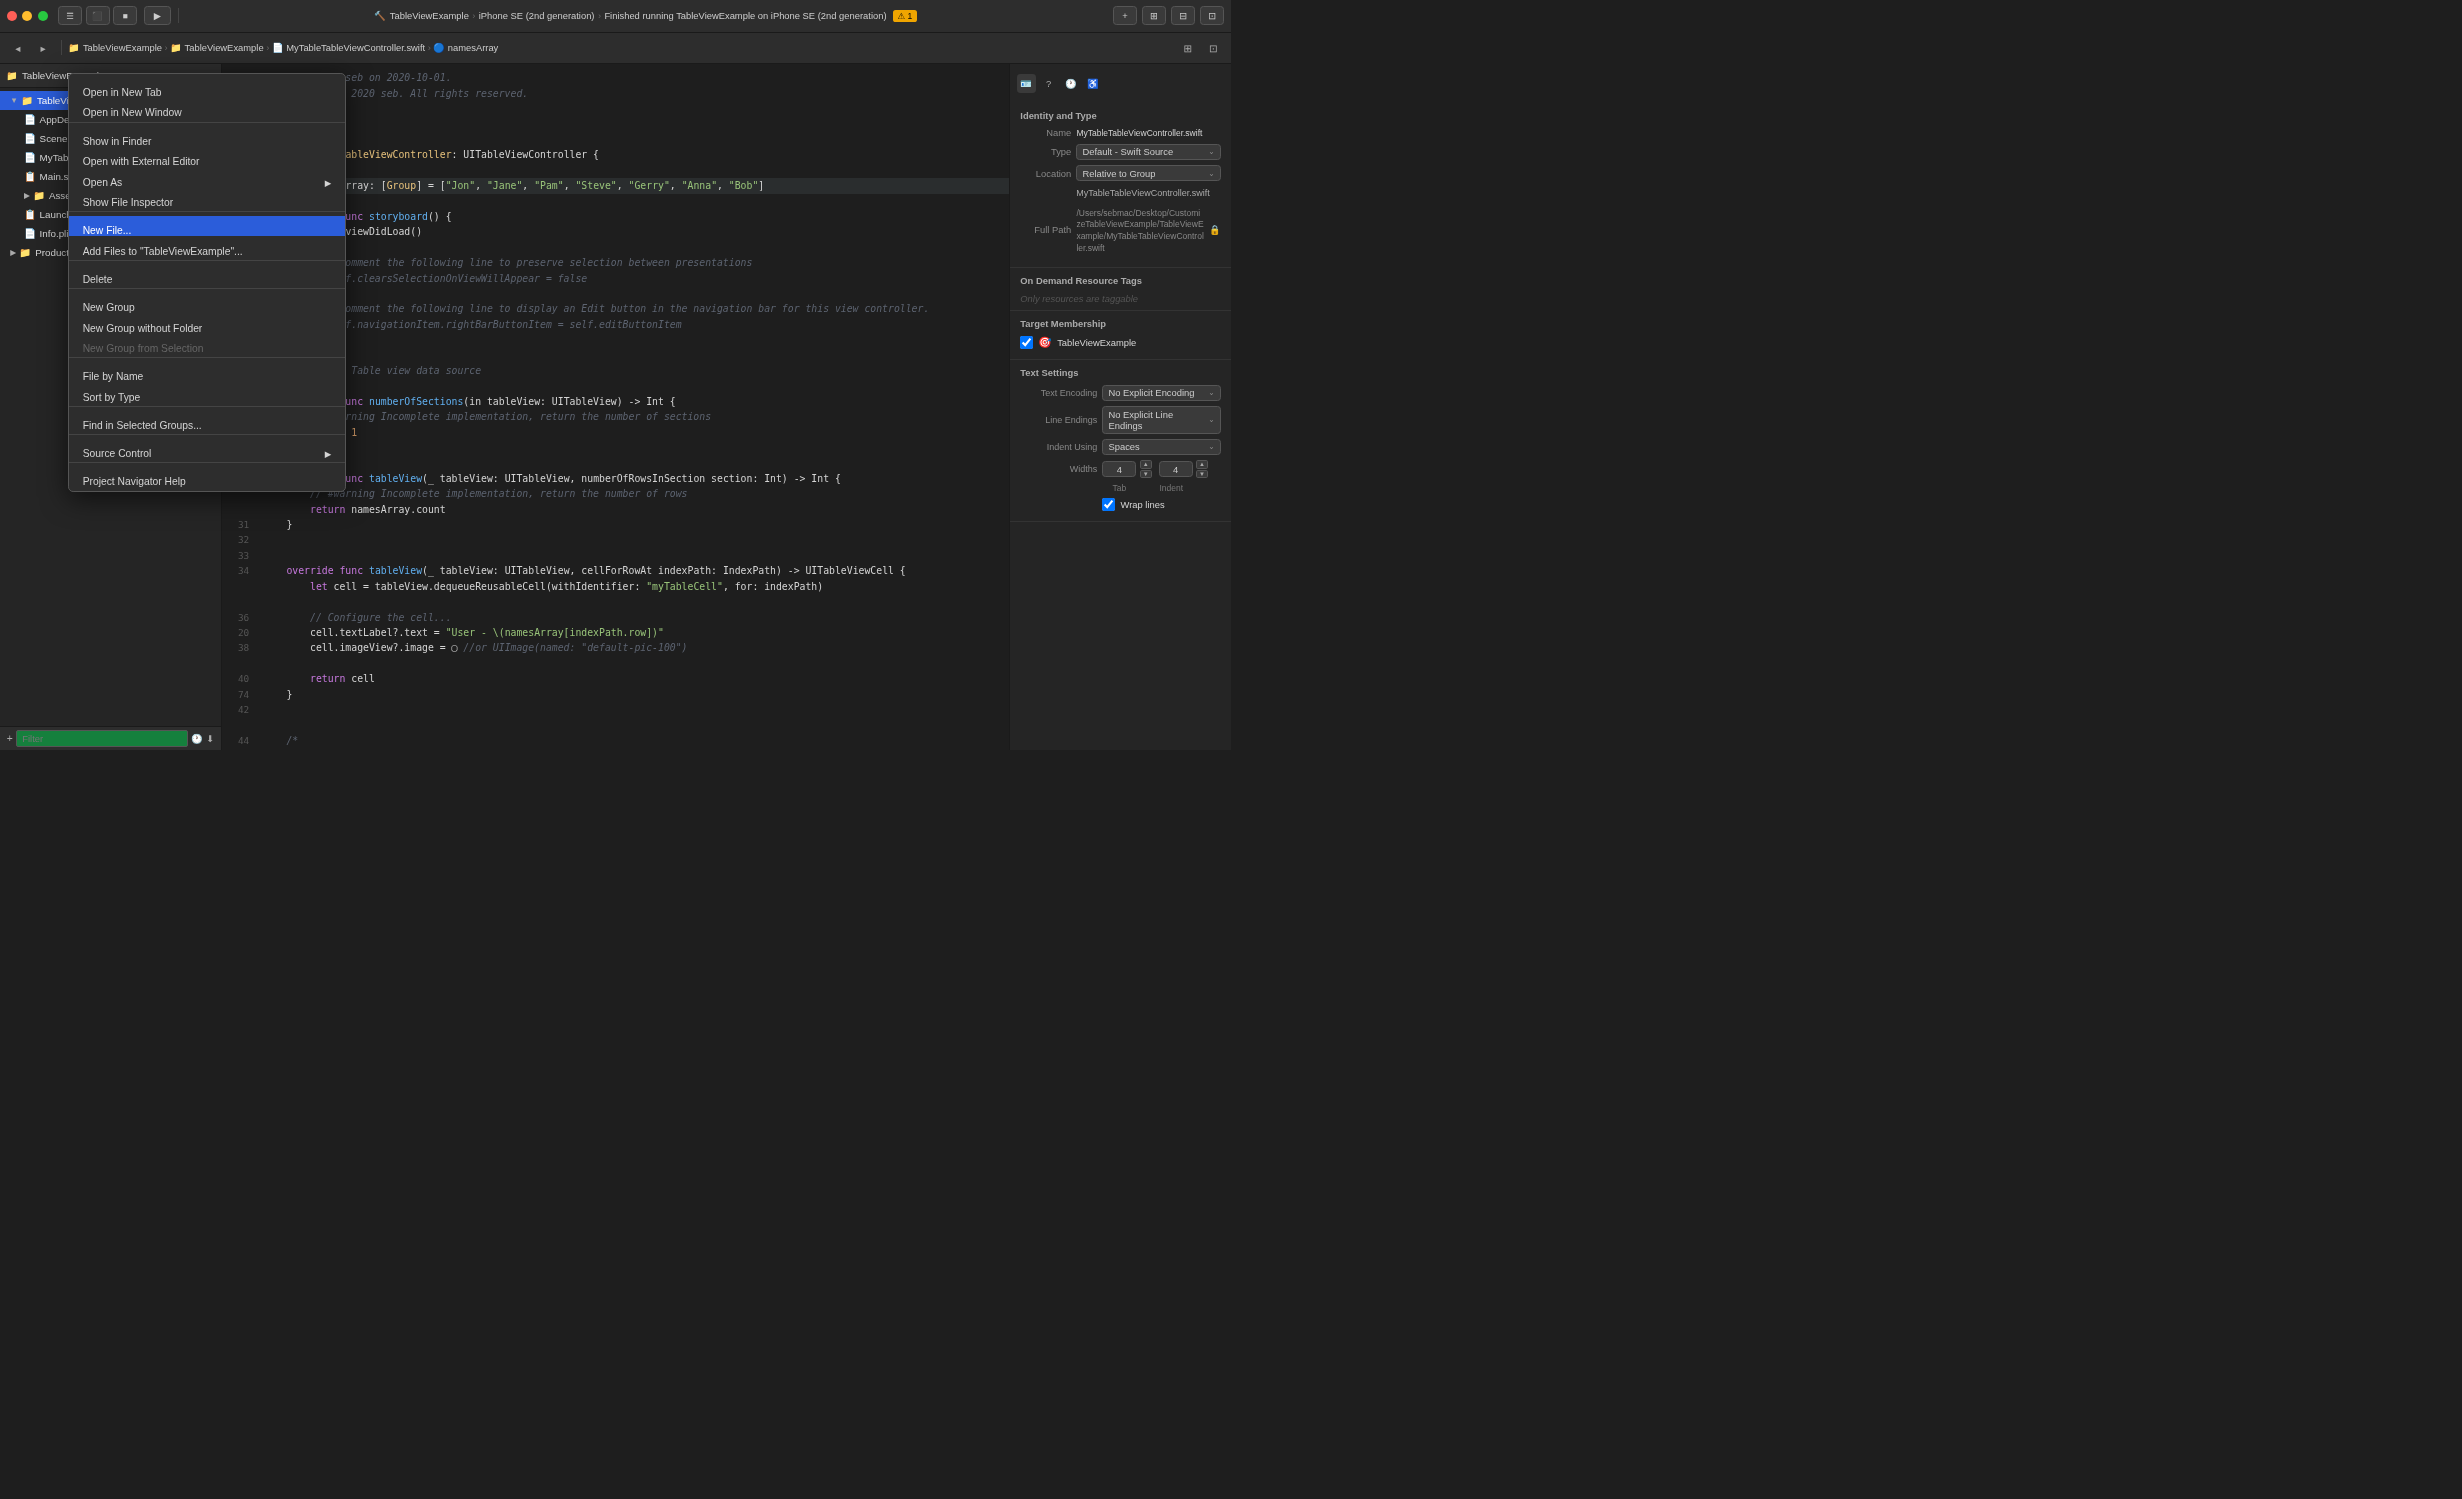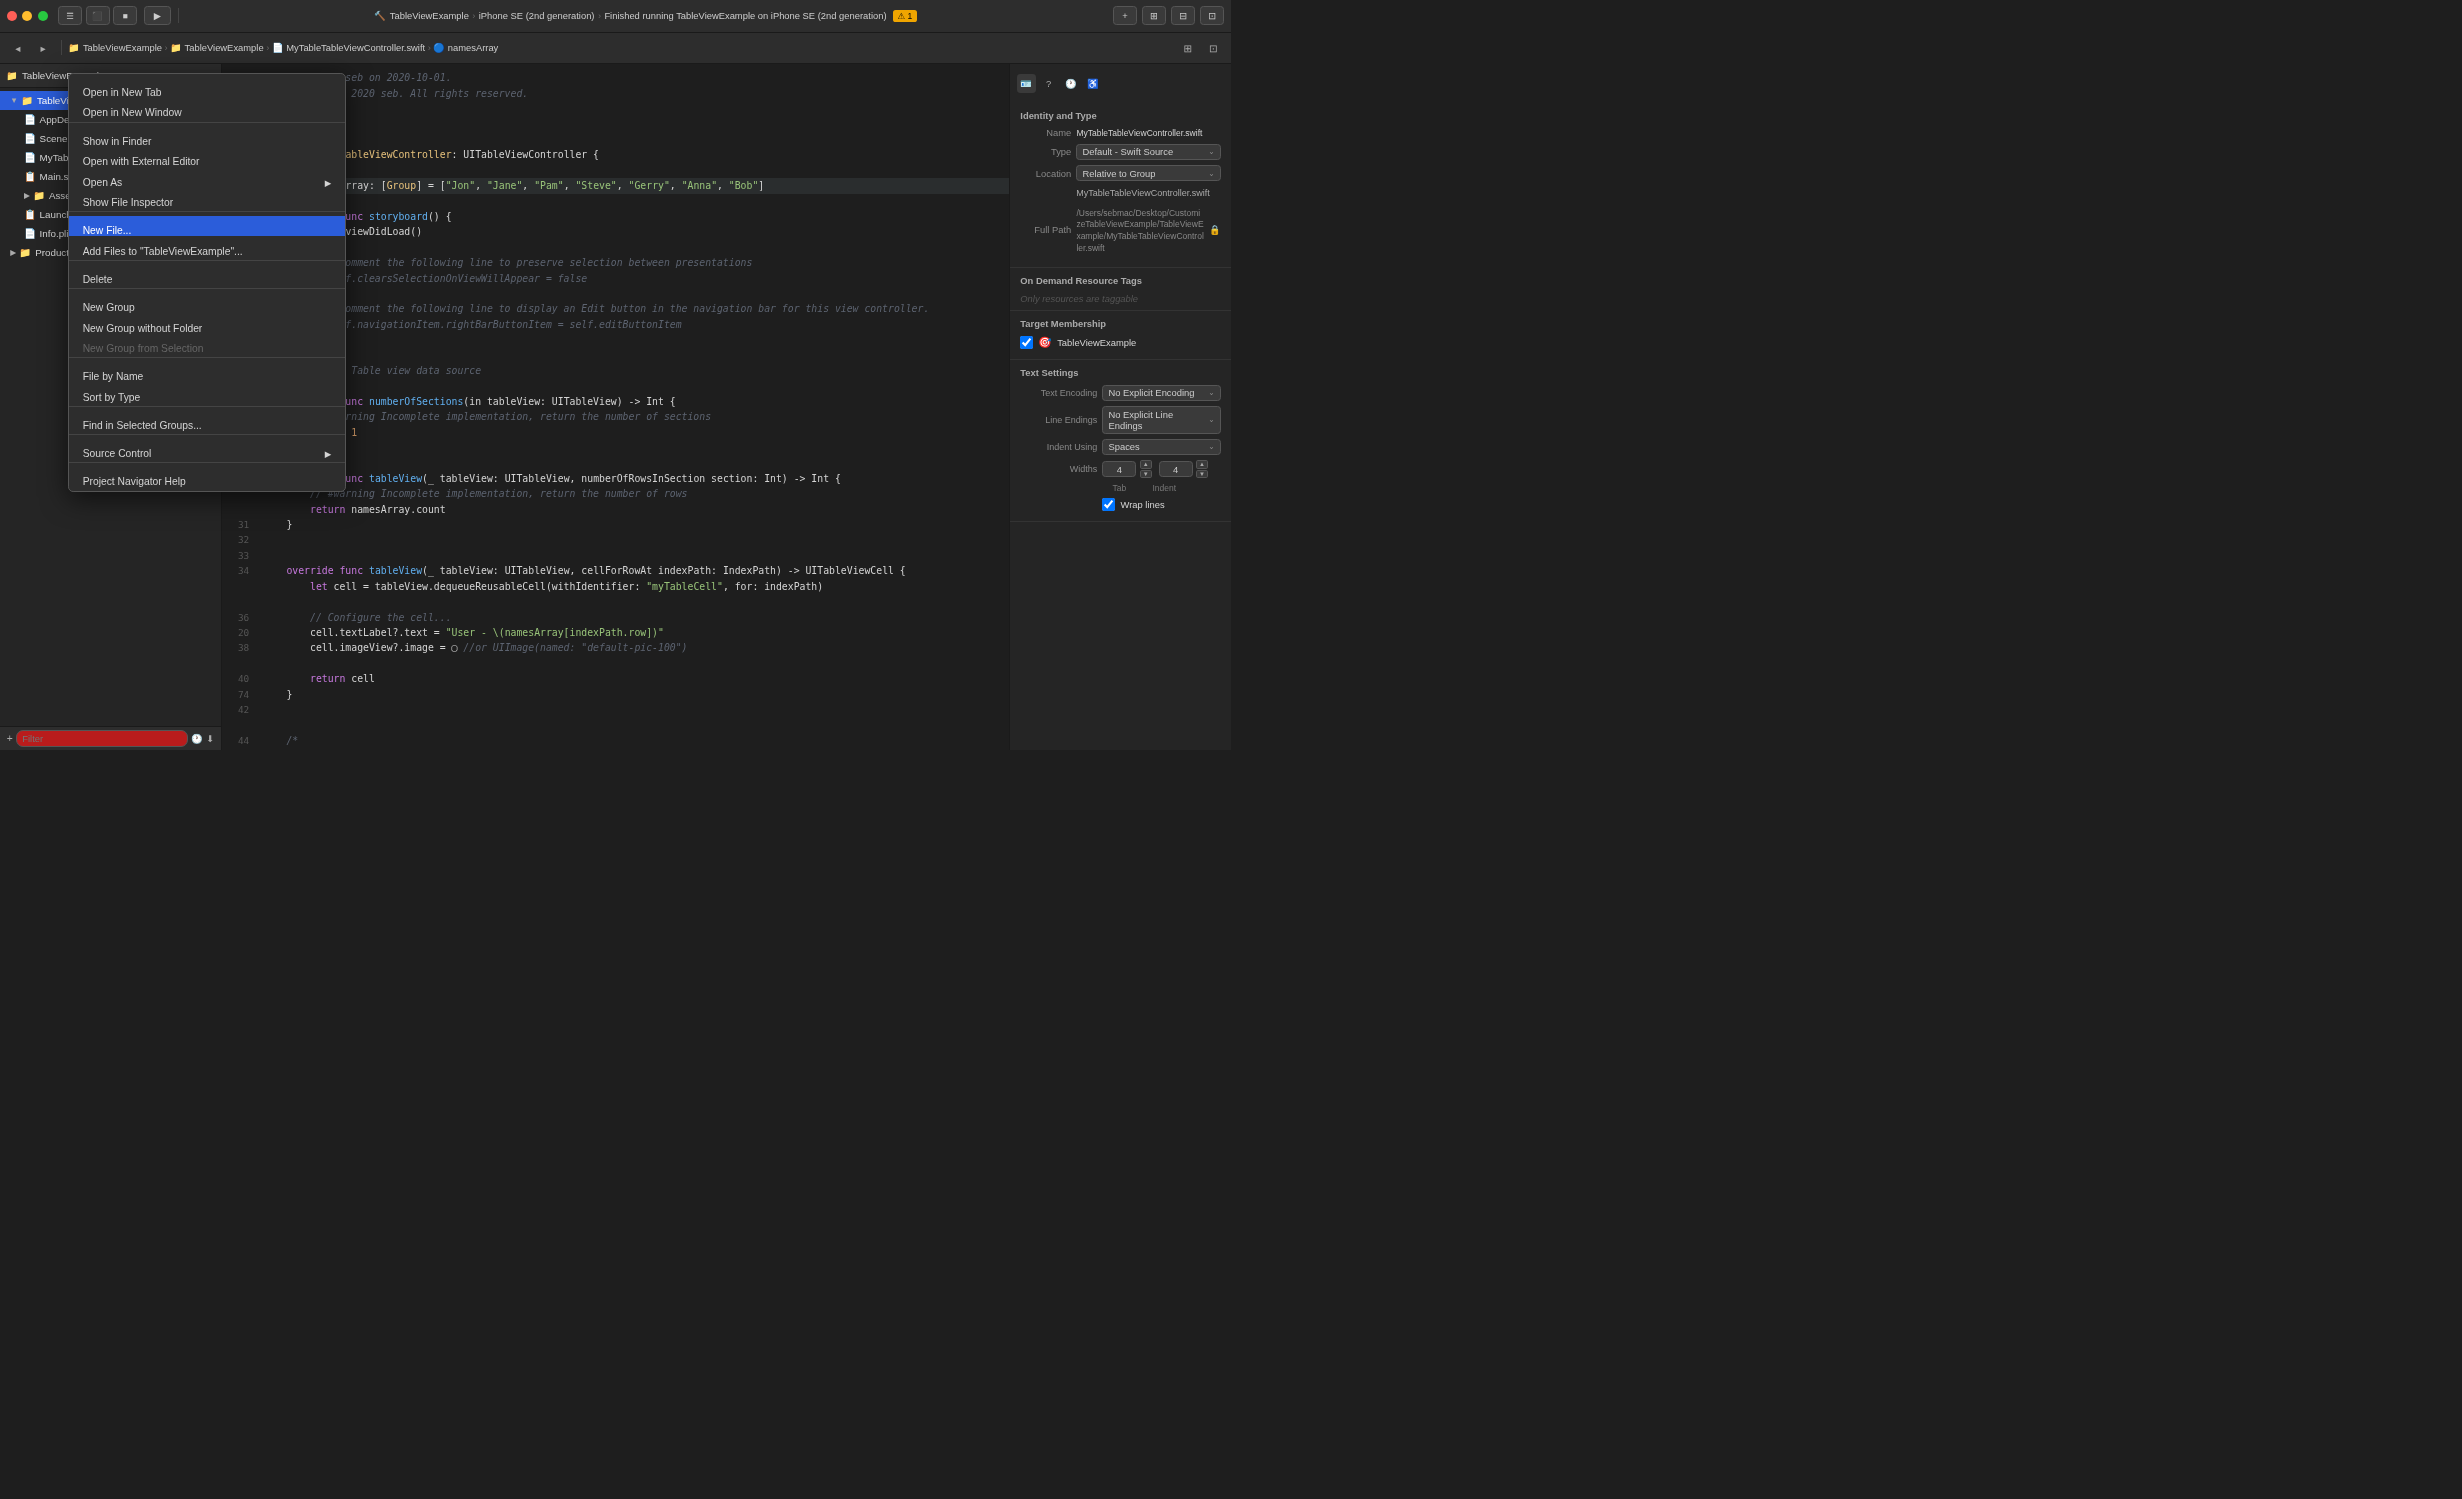--- a/index.html
+++ b/index.html
@@ -188,23 +188,23 @@
       height: 24px;
       background: #2d2d2d;
       border-top: 0.9px solid #1a1a1a;
       display: flex;
       align-items: center;
       padding: 0 6.8px;
       gap: 3.4px;
     }
     .filter-input {
       flex: 1;
-      background: #b91c1c;
+      background: #15803d;
       border: 0.9px solid #555;
-      border-radius: 7px;
+      border-radius: 2px;
       color: #ccc;
       font-size: 9.4px;
       padding: 1.7px 5.1px;
       outline: none;
     }
 
     
     .context-menu {
       position: absolute;
       left: 68px;
@@ -391,21 +391,21 @@
       display: flex;
       align-items: center;
       justify-content: center;
       cursor: pointer;
       color: #aaa;
       font-size: 6px;
       border-radius: 1.7px;
     }
     .panel-col-labels {
       display: flex;
-      gap: 1px;
+      gap: 8px;
       font-size: 8.5px;
       color: #777;
       margin-top: 1.7px;
     }
     .panel-header-icons {
       display: flex;
       gap: 3.4px;
       margin-bottom: 6.8px;
     }
     .panel-header-icon {

